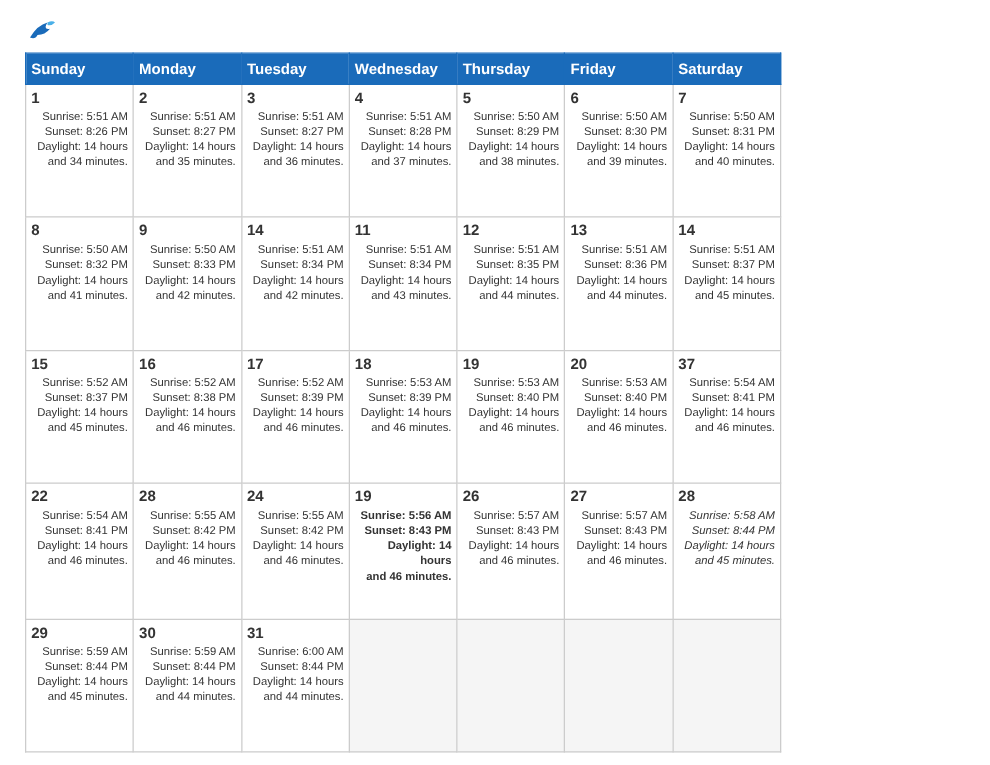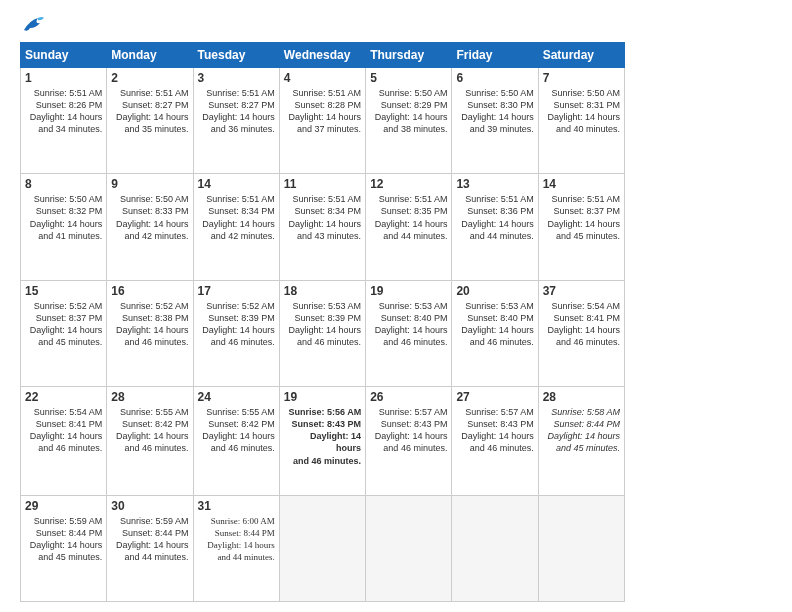--- a/index.html
+++ b/index.html
@@ -347,21 +347,21 @@
           </td>
           <td>
             <span class="day-num">30</span>
             <div class="day-info" style="white-space: pre-line;">Sunrise: 5:59 AM
 Sunset: 8:44 PM
 Daylight: 14 hours
 and 44 minutes.</div>
           </td>
           <td>
             <span class="day-num">31</span>
-            <div class="day-info" style="white-space: pre-line; font-family: Liberation Serif, serif;">Sunrise: 6:00 AM
+            <div class="day-info" style="white-space: pre-line;">Sunrise: 6:00 AM
 Sunset: 8:44 PM
 Daylight: 14 hours
 and 44 minutes.</div>
           </td>
           <td class="empty"></td>
           <td class="empty"></td>
           <td class="empty"></td>
           <td class="empty"></td>
         </tr>
       </tbody>

